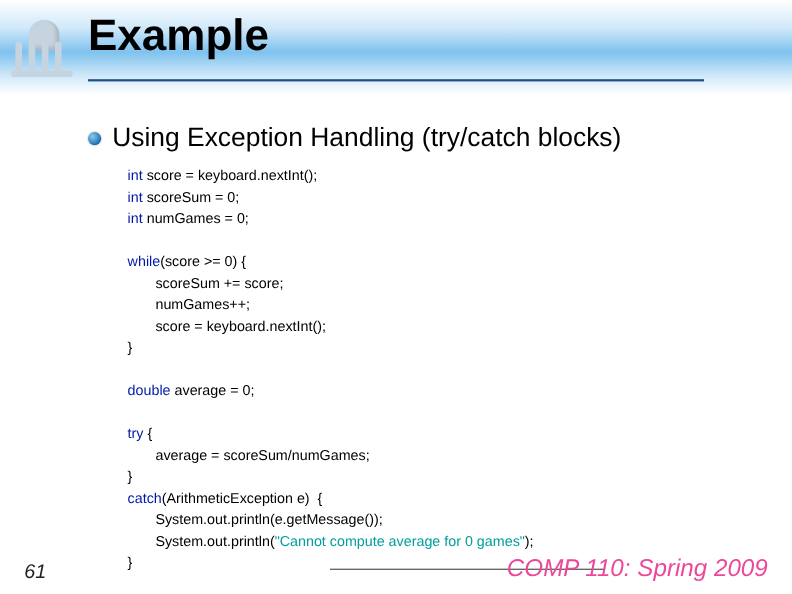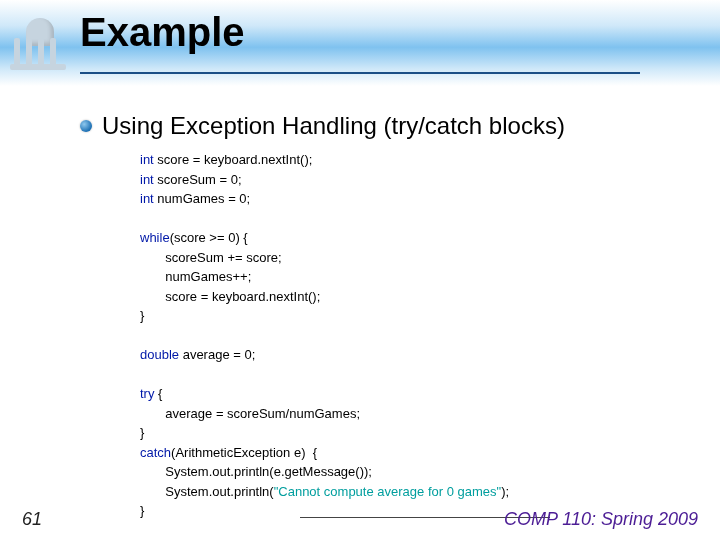--- a/index.html
+++ b/index.html
@@ -25,35 +25,35 @@
   .bullet-dot {
     width: 12px; height: 12px; border-radius: 50%;
     background: radial-gradient(circle at 35% 35%, #8fc8ee, #1c6fb3 70%);
     box-shadow: 0 0 2px rgba(0,0,0,.3);
     flex: 0 0 auto;
   }
   .subtitle { font-size: 24px; color: #000; white-space: nowrap; }
   .code-block {
     position: absolute; top: 150px; left: 116px; right: 60px;
     font-family: "Segoe UI", Arial, sans-serif; font-size: 13px; line-height: 1.5;
-    color: #000; white-space: pre; margin-left: 24px;
+    color: #000; white-space: pre;
   }
   .kw { color: #0018a8; }
   .str { color: #009e9e; }
   .footer {
     position: absolute; left: 0; right: 0; bottom: 10px; height: 26px;
     display: flex; align-items: flex-end; justify-content: space-between;
     padding: 0 22px;
   }
   .footer-line {
     position: absolute; left: 300px; right: 170px; bottom: 22px; height: 1px;
     background: #444;
   }
   .page-num { font-style: italic; font-size: 18px; color: #222; }
-  .course   { font-style: italic; font-size: 18px; color: #4c1d95; }
+  .course   { font-style: italic; font-size: 22px; color: #ec4899; }
   .logo {
     position: absolute; top: 14px; left: 8px; width: 64px; height: 56px;
     display: flex; align-items: flex-end; justify-content: center;
   }
   .logo .dome {
     width: 28px; height: 28px; background: #c6d4df; border-radius: 50% 50% 8% 8%;
     position: absolute; top: 4px; left: 18px;
     box-shadow: inset -3px -3px 4px rgba(0,0,0,.15);
   }
   .logo .col { width: 6px; height: 28px; background: #c6d4df; border-radius: 2px; position: absolute; bottom: 4px; }

